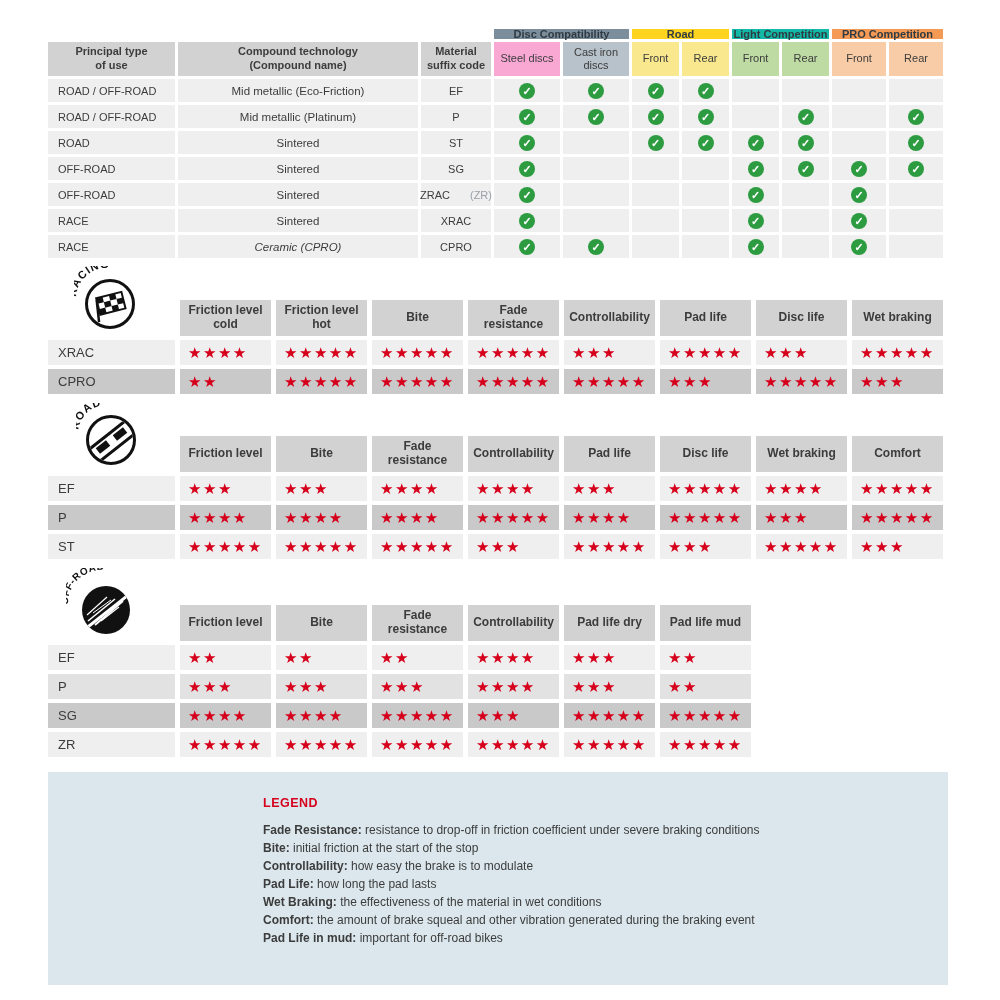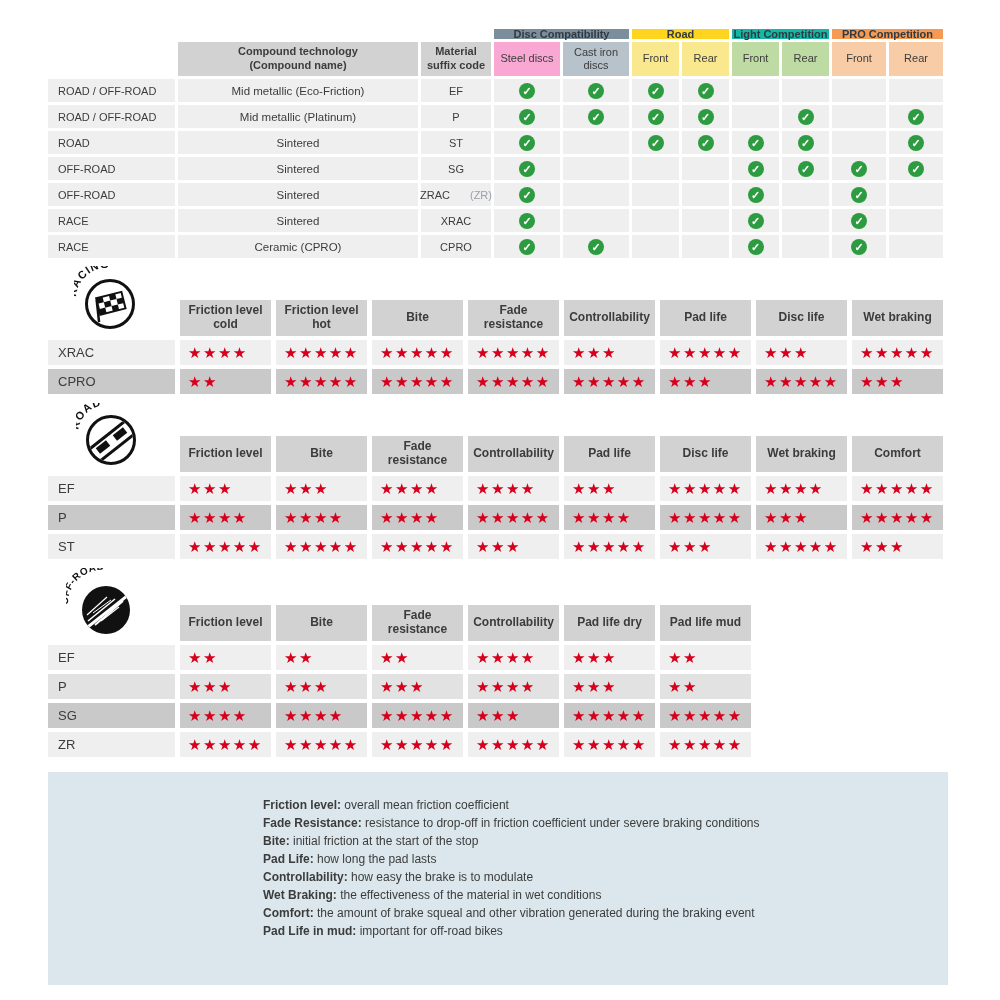--- a/index.html
+++ b/index.html
@@ -55,20 +55,22 @@
 </head>
 <body>
 
 <div class="page">
 
   <div class="compat">
       <div class="cell group-h" style="background: rgb(124, 141, 156); grid-area: 1 / 4 / auto / span 2;">Disc Compatibility</div>
       <div class="cell group-h" style="background: rgb(255, 212, 30); grid-area: 1 / 6 / auto / span 2;">Road</div>
       <div class="cell group-h" style="background: #14b8a6; grid-area: 1 / 8 / auto / span 2;">Light Competition</div>
       <div class="cell group-h" style="background: rgb(244, 154, 85); grid-area: 1 / 10 / auto / span 2;">PRO Competition</div>
+      <div class="cell col-h" style="grid-area: 2 / 1;">Principal type
+of use</div>
       <div class="cell col-h" style="grid-area: 2 / 2;">Compound technology
 (Compound name)</div>
       <div class="cell col-h" style="grid-area: 2 / 3;">Material
 suffix code</div>
       <div class="cell sub-h" style="background: #f9a8d4; grid-area: 2 / 4;">Steel discs</div>
       <div class="cell sub-h" style="background: rgb(183, 194, 202); grid-area: 2 / 5;">Cast iron discs</div>
       <div class="cell sub-h" style="background: rgb(249, 232, 141); grid-area: 2 / 6;">Front</div>
       <div class="cell sub-h" style="background: rgb(249, 232, 141); grid-area: 2 / 7;">Rear</div>
       <div class="cell sub-h" style="background: rgb(190, 219, 164); grid-area: 2 / 8;">Front</div>
       <div class="cell sub-h" style="background: rgb(190, 219, 164); grid-area: 2 / 9;">Rear</div>
@@ -188,21 +190,21 @@
       <div class="cell data-cell" style="grid-area: 8 / 7;"></div>
       <div class="cell data-cell" style="grid-area: 8 / 8;">
         <span class="check">✓</span>
       </div>
       <div class="cell data-cell" style="grid-area: 8 / 9;"></div>
       <div class="cell data-cell" style="grid-area: 8 / 10;">
         <span class="check">✓</span>
       </div>
       <div class="cell data-cell" style="grid-area: 8 / 11;"></div>
       <div class="cell data-cell use-cell" style="grid-area: 9 / 1;">RACE</div>
-      <div class="cell data-cell compound-cell" style="grid-area: 9 / 2;">Ceramic (CPRO)</div>
+      <div class="cell data-cell compound-cell" style="grid-area: 9 / 2; font-style: italic;">Ceramic (CPRO)</div>
       <div class="cell data-cell" style="grid-area: 9 / 3;">CPRO</div>
       <div class="cell data-cell" style="grid-area: 9 / 4;">
         <span class="check">✓</span>
       </div>
       <div class="cell data-cell" style="grid-area: 9 / 5;">
         <span class="check">✓</span>
       </div>
       <div class="cell data-cell" style="grid-area: 9 / 6;"></div>
       <div class="cell data-cell" style="grid-area: 9 / 7;"></div>
       <div class="cell data-cell" style="grid-area: 9 / 8;">
@@ -376,25 +378,25 @@
         <div class="cell stars shade-light" style="grid-area: 5 / 2;">★★★★★</div>
         <div class="cell stars shade-light" style="grid-area: 5 / 3;">★★★★★</div>
         <div class="cell stars shade-light" style="grid-area: 5 / 4;">★★★★★</div>
         <div class="cell stars shade-light" style="grid-area: 5 / 5;">★★★★★</div>
         <div class="cell stars shade-light" style="grid-area: 5 / 6;">★★★★★</div>
         <div class="cell stars shade-light" style="grid-area: 5 / 7;">★★★★★</div>
       </div>
   </div>
 
   <div class="legend">
+    <div class="legend-title">LEGEND</div>
     <div>
-        <div class="legend-line"><span class="term">Friction level: </span><span>overall mean friction coefficient</span></div>
         <div class="legend-line"><span class="term">Fade Resistance: </span><span>resistance to drop-off in friction coefficient under severe braking conditions</span></div>
         <div class="legend-line"><span class="term">Bite: </span><span>initial friction at the start of the stop</span></div>
+        <div class="legend-line"><span class="term">Controllability: </span><span>how easy the brake is to modulate</span></div>
         <div class="legend-line"><span class="term">Pad Life: </span><span>how long the pad lasts</span></div>
-        <div class="legend-line"><span class="term">Controllability: </span><span>how easy the brake is to modulate</span></div>
         <div class="legend-line"><span class="term">Wet Braking: </span><span>the effectiveness of the material in wet conditions</span></div>
         <div class="legend-line"><span class="term">Comfort: </span><span>the amount of brake squeal and other vibration generated during the braking event</span></div>
         <div class="legend-line"><span class="term">Pad Life in mud: </span><span>important for off-road bikes</span></div>
       </div>
   </div>
 
 </div>
 
 </body></html>

